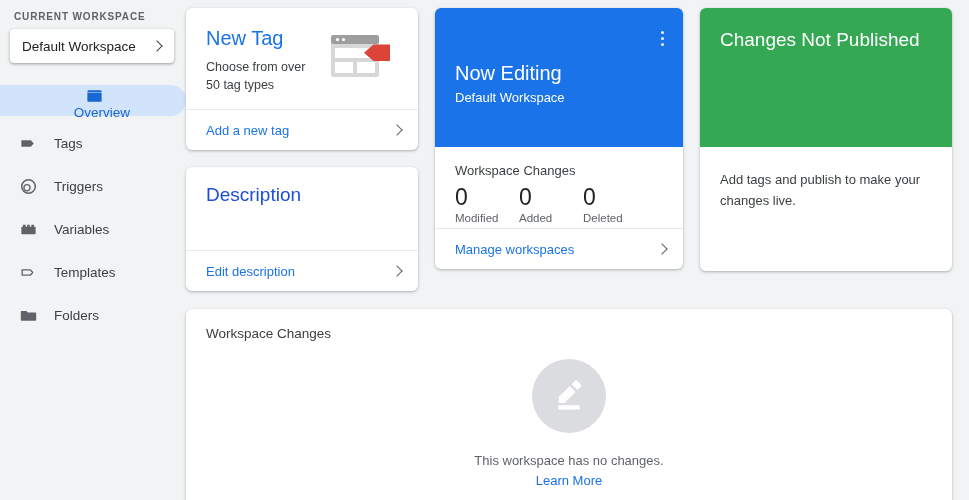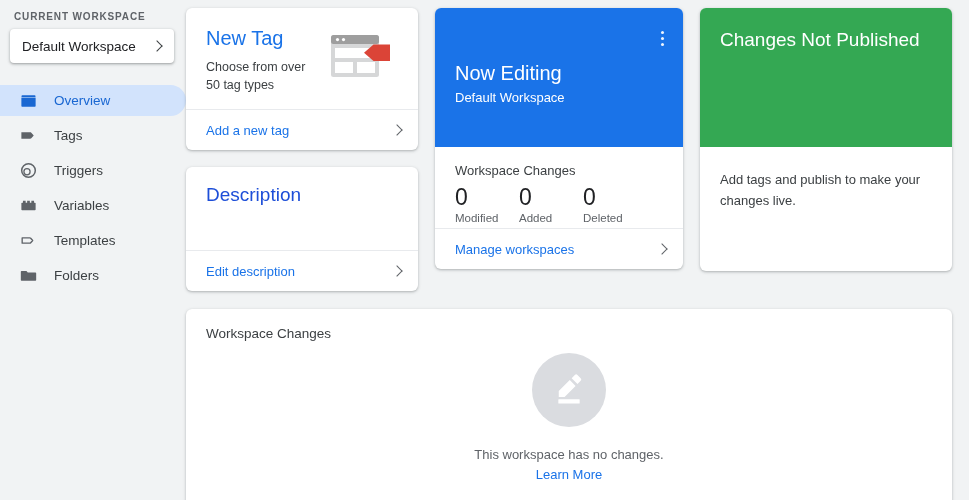--- a/index.html
+++ b/index.html
@@ -86,21 +86,21 @@
 
   .nav-item {
     height: 31px;
     display: flex;
     align-items: center;
     padding-left: 18px;
     border-radius: 0 16px 16px 0;
     cursor: pointer;
     margin-bottom: 0px;
   }
-  .nav-item + .nav-item { margin-top: 4px; }
+  .nav-item + .nav-item { margin-top: 12px; }
 
   .nav-item.active {
     background: #d2e3fc;
   }
   .nav-icon {
     width: 20px;
     height: 20px;
     flex: 0 0 20px;
     display: flex;
     align-items: center;
@@ -113,21 +113,21 @@
     color: #3c4043;
   }
   .nav-item.active .nav-label {
     color: #1967d2;
     font-weight: 400;
   }
 
   
   #nav-list { display: flex; flex-direction: column; gap: 0; }
   #nav-list .nav-item { height: 31px; }
-  #nav-list .nav-item:nth-child(1) { margin-bottom: 0; }
+  #nav-list .nav-item:nth-child(1) { margin-bottom: 0; flex-direction: column; }
 
   
   .main {
     flex: 1;
     padding: 8px 20px 0 0;
     position: relative;
   }
 
   .row-top {
     display: flex;
@@ -284,21 +284,21 @@
     position: relative;
   }
   .bp-title {
     font-size: 13.5px;
     color: #3c4043;
     padding: 17px 0 0 20px;
   }
   .empty-state {
     position: absolute;
     left: 0; right: 0;
-    top: 44px;
+    top: 50px;
     display: flex;
     flex-direction: column;
     align-items: center;
   }
   .empty-circle {
     width: 74px; height: 74px;
     border-radius: 50%;
     background: #dadce0;
     display: flex;
     align-items: center;

